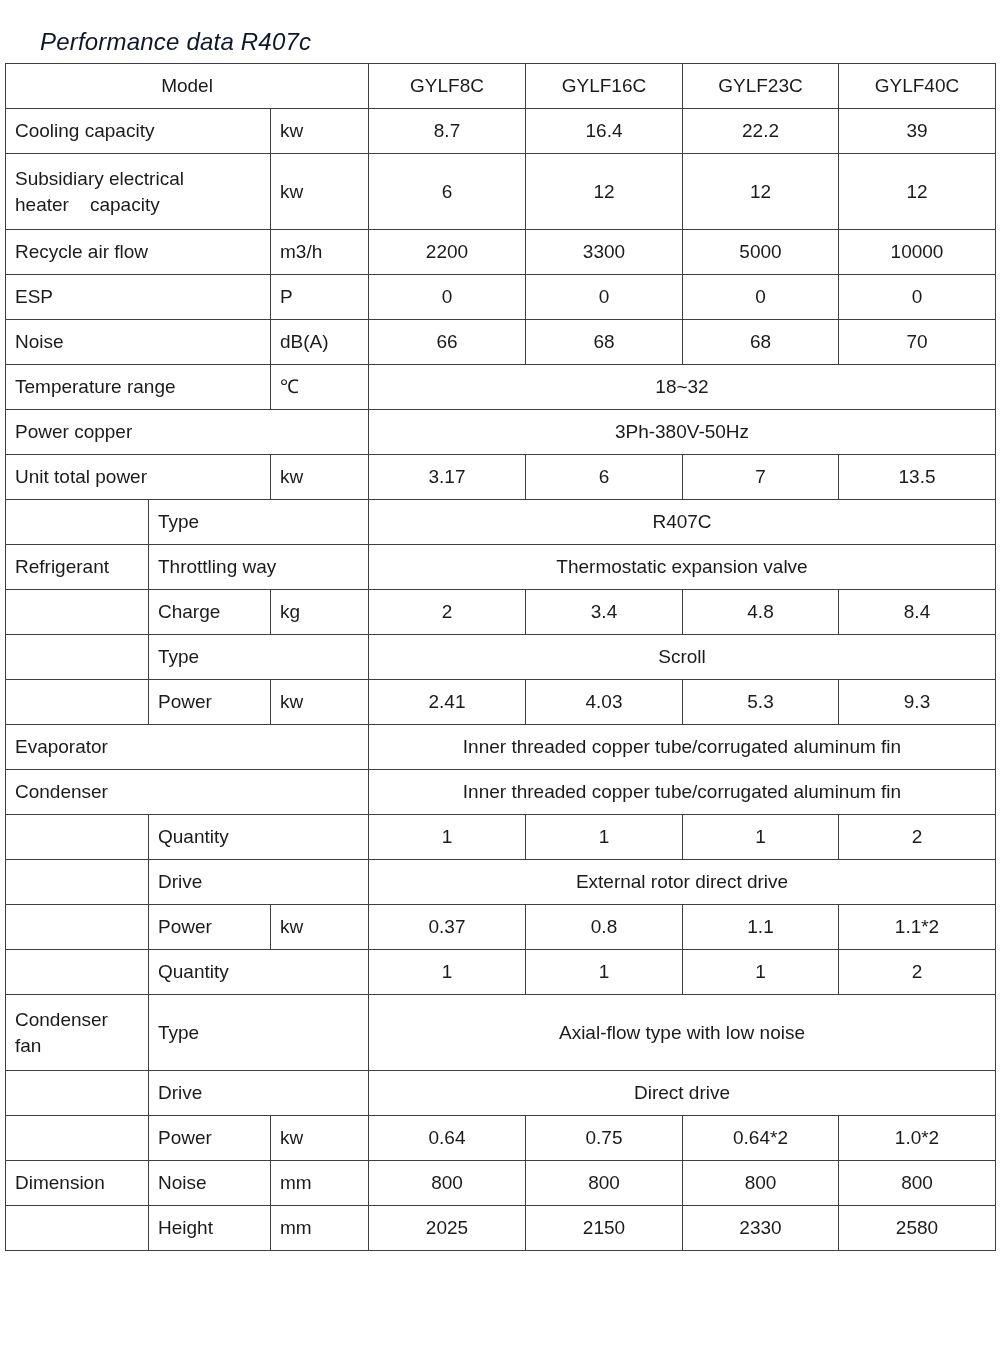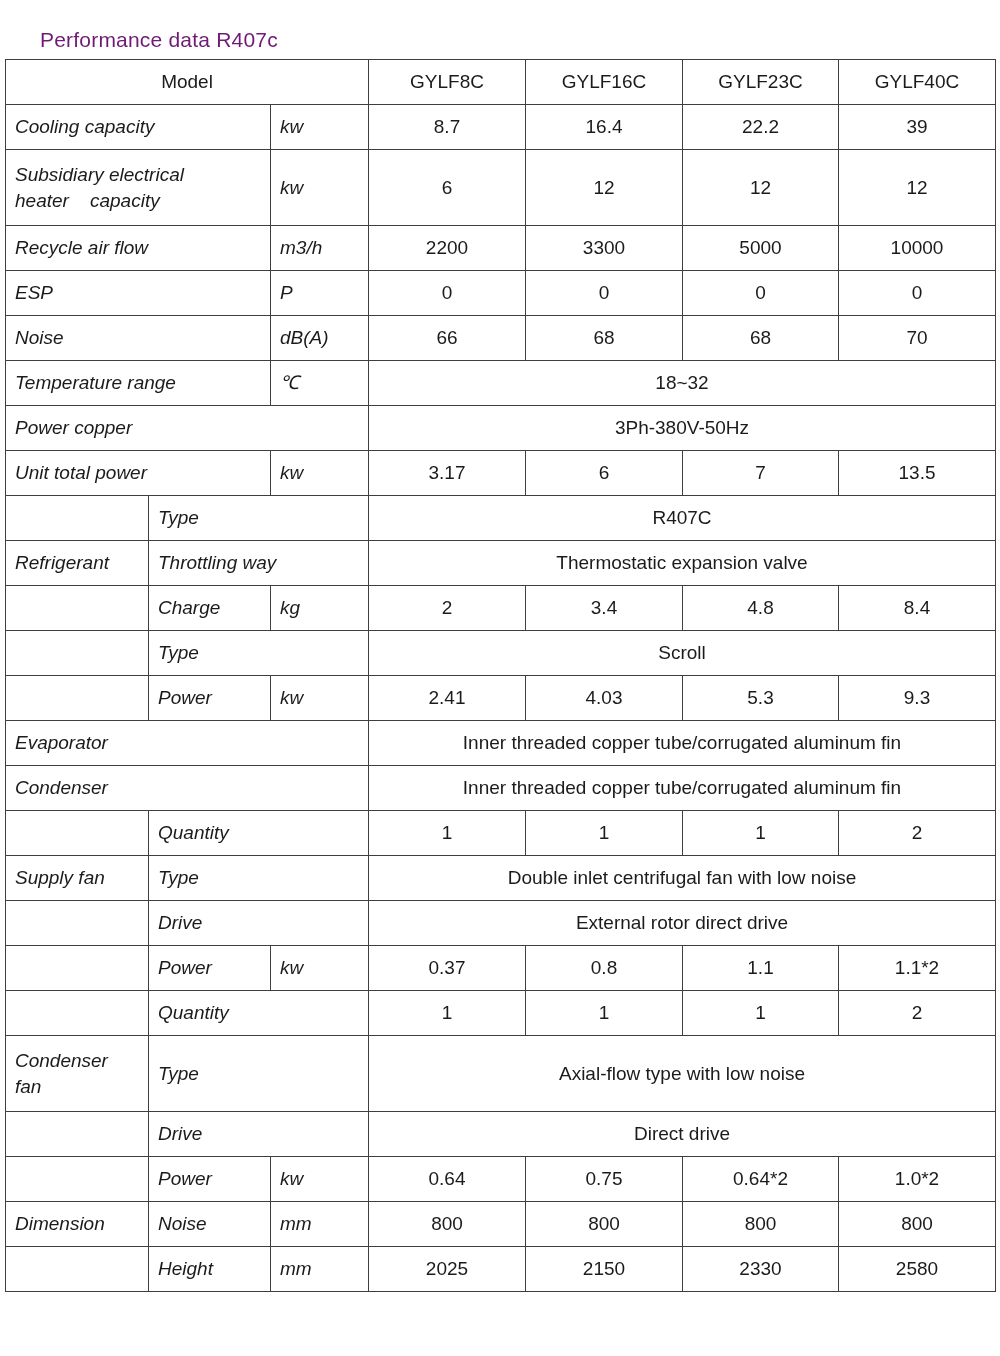--- a/index.html
+++ b/index.html
@@ -9,23 +9,24 @@
   }
   body {
     width: 1000px;
     height: 1356px;
     font-family: "Liberation Sans", sans-serif;
     color: #1b1b1b;
     overflow: hidden;
   }
   .title {
     margin: 28px 0 7px 40px;
-    font-size: 21px;
-    color: #701a75;
+    font-size: 24px;
+    color: #0f172a;
     letter-spacing: 0.2px;
+    font-style: italic;
   }
   table.spec {
     border-collapse: collapse;
     table-layout: fixed;
     width: 990px;
     margin-left: 5px;
   }
   table.spec td {
     border: 1.6px solid #3f3f3f;
     font-size: 19px;
@@ -33,21 +34,20 @@
     padding: 2px 4px;
     vertical-align: middle;
     white-space: pre-wrap;
     line-height: 1.35;
     overflow: hidden;
   }
   table.spec td.l {
     text-align: left;
     padding-left: 9px;
     padding-right: 6px;
-    font-style: italic;
   }
   table.spec td.c {
     text-align: center;
   }
   table.spec tr.tall td {
     height: 71px;
   }
 </style>
 </head>
 <body>
@@ -173,25 +173,20 @@
       </tr>
       <tr>
         <td class="l"></td>
         <td colspan="2" class="l">Quantity</td>
         <td class="c">1</td>
         <td class="c">1</td>
         <td class="c">1</td>
         <td class="c">2</td>
       </tr>
       <tr>
-        <td class="l">Supply fan</td>
-        <td colspan="2" class="l">Type</td>
-        <td colspan="4" class="c">Double inlet centrifugal fan with low noise</td>
-      </tr>
-      <tr>
         <td class="l"></td>
         <td colspan="2" class="l">Drive</td>
         <td colspan="4" class="c">External rotor direct drive</td>
       </tr>
       <tr>
         <td class="l"></td>
         <td class="l">Power</td>
         <td class="l">kw</td>
         <td class="c">0.37</td>
         <td class="c">0.8</td>

